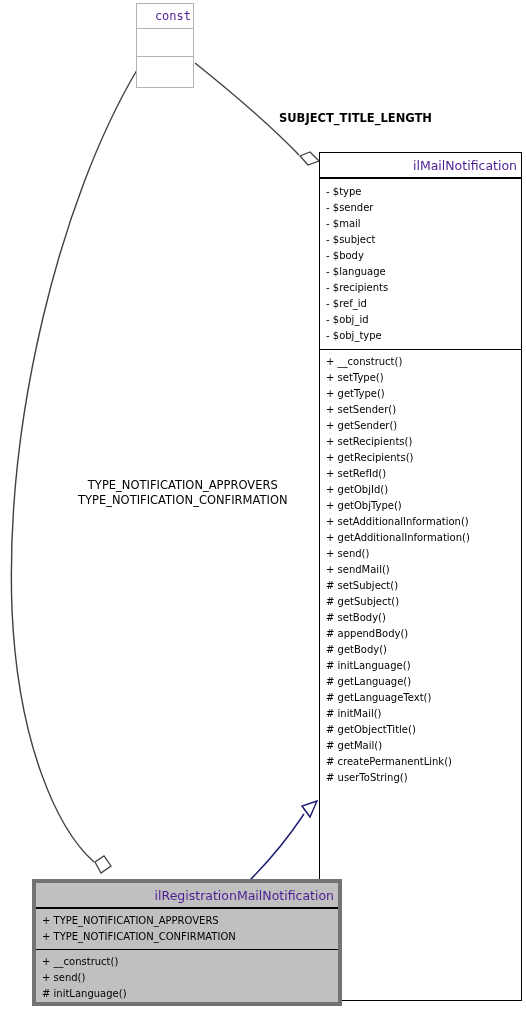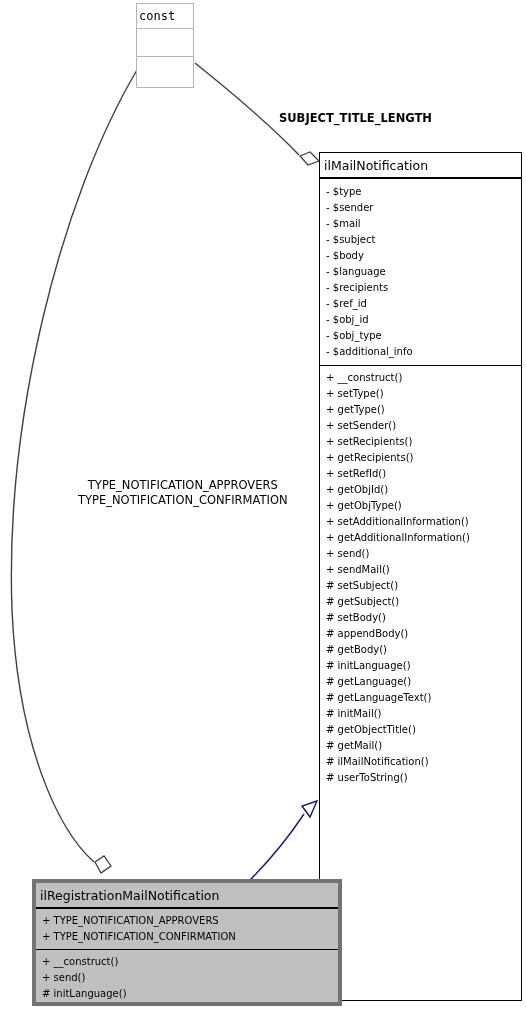--- a/index.html
+++ b/index.html
@@ -29,23 +29,23 @@
   }
 
   
   .umlbox {
     position: absolute;
     box-sizing: border-box;
     background: #ffffff;
     border: 1px solid #000000;
   }
   .umlbox .title {
-    text-align: left;
+    text-align: right;
     font-size: 12.5px;
-    color: #000000;
+    color: #4c1d95;
     line-height: 15px;
     padding: 5px 4px 5px 4px;
     box-sizing: border-box;
     white-space: nowrap;
   }
   .umlbox .compartment {
     box-sizing: border-box;
     border-top: 1px solid #000000;
     padding: 4px 6px 5px 6px;
   }
@@ -175,48 +175,48 @@
       <div class="row">- $type</div>
       <div class="row">- $sender</div>
       <div class="row">- $mail</div>
       <div class="row">- $subject</div>
       <div class="row">- $body</div>
       <div class="row">- $language</div>
       <div class="row">- $recipients</div>
       <div class="row">- $ref_id</div>
       <div class="row">- $obj_id</div>
       <div class="row">- $obj_type</div>
-      <div class="row">- $additional_info</div>
     </div>
     <div class="compartment ops">
       <div class="row">+ __construct()</div>
       <div class="row">+ setType()</div>
       <div class="row">+ getType()</div>
       <div class="row">+ setSender()</div>
+      <div class="row">+ getSender()</div>
       <div class="row">+ setRecipients()</div>
       <div class="row">+ getRecipients()</div>
       <div class="row">+ setRefId()</div>
       <div class="row">+ getObjId()</div>
       <div class="row">+ getObjType()</div>
       <div class="row">+ setAdditionalInformation()</div>
       <div class="row">+ getAdditionalInformation()</div>
       <div class="row">+ send()</div>
       <div class="row">+ sendMail()</div>
       <div class="row"># setSubject()</div>
       <div class="row"># getSubject()</div>
       <div class="row"># setBody()</div>
       <div class="row"># appendBody()</div>
       <div class="row"># getBody()</div>
       <div class="row"># initLanguage()</div>
       <div class="row"># getLanguage()</div>
       <div class="row"># getLanguageText()</div>
       <div class="row"># initMail()</div>
       <div class="row"># getObjectTitle()</div>
       <div class="row"># getMail()</div>
-      <div class="row"># ilMailNotification()</div>
+      <div class="row"># createPermanentLink()</div>
       <div class="row"># userToString()</div>
     </div>
   </div>
 
   <div class="umlbox" id="reg-box">
     <div class="title">ilRegistrationMailNotification</div>
     <div class="compartment consts">
       <div class="row">+ TYPE_NOTIFICATION_APPROVERS</div>
       <div class="row">+ TYPE_NOTIFICATION_CONFIRMATION</div>
     </div>

